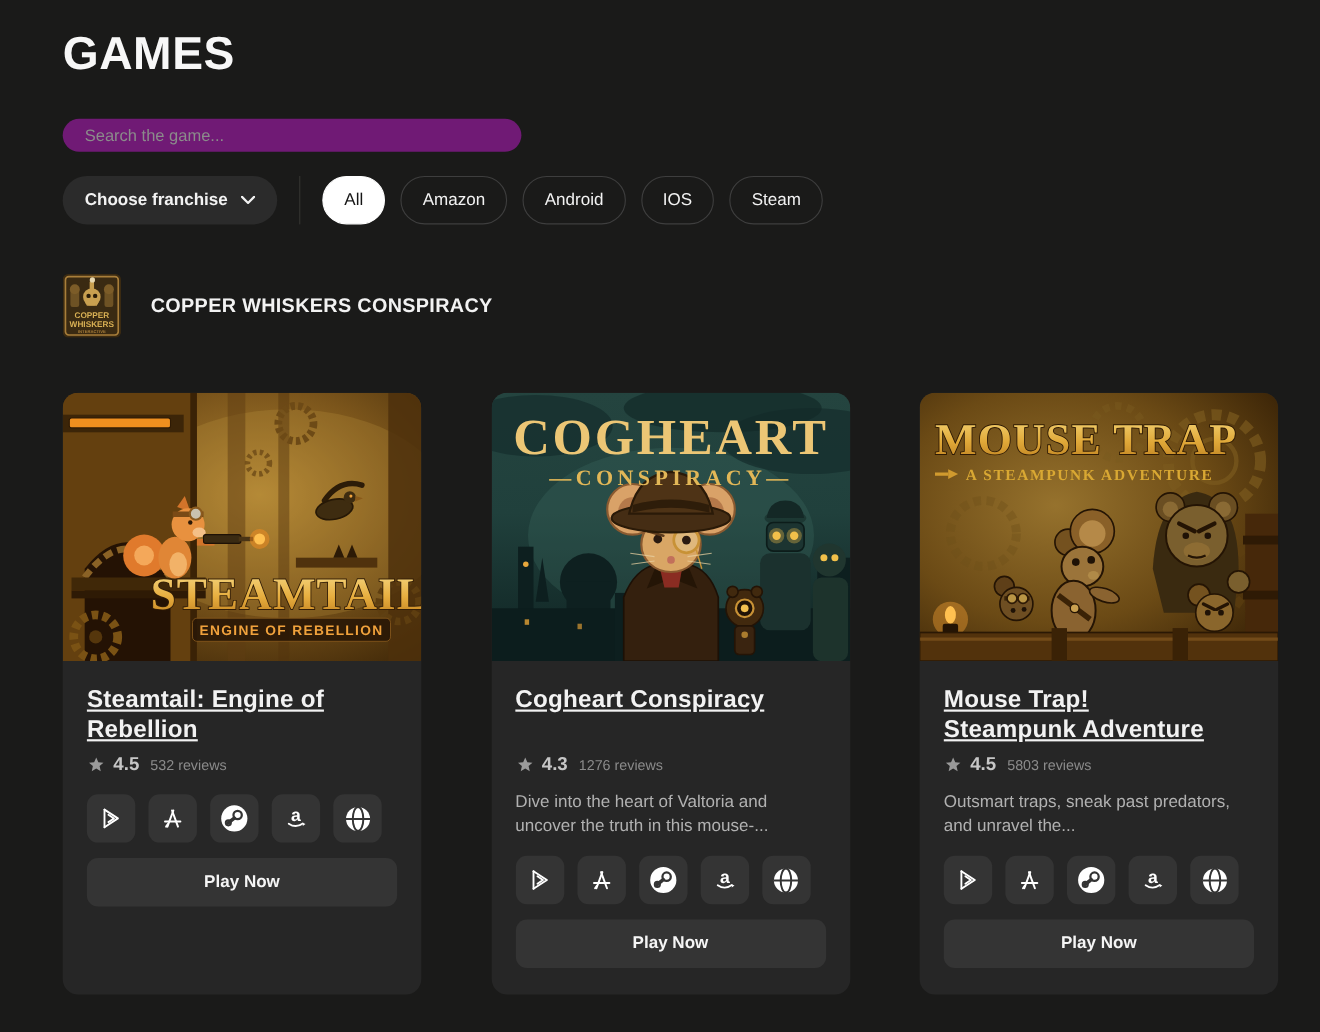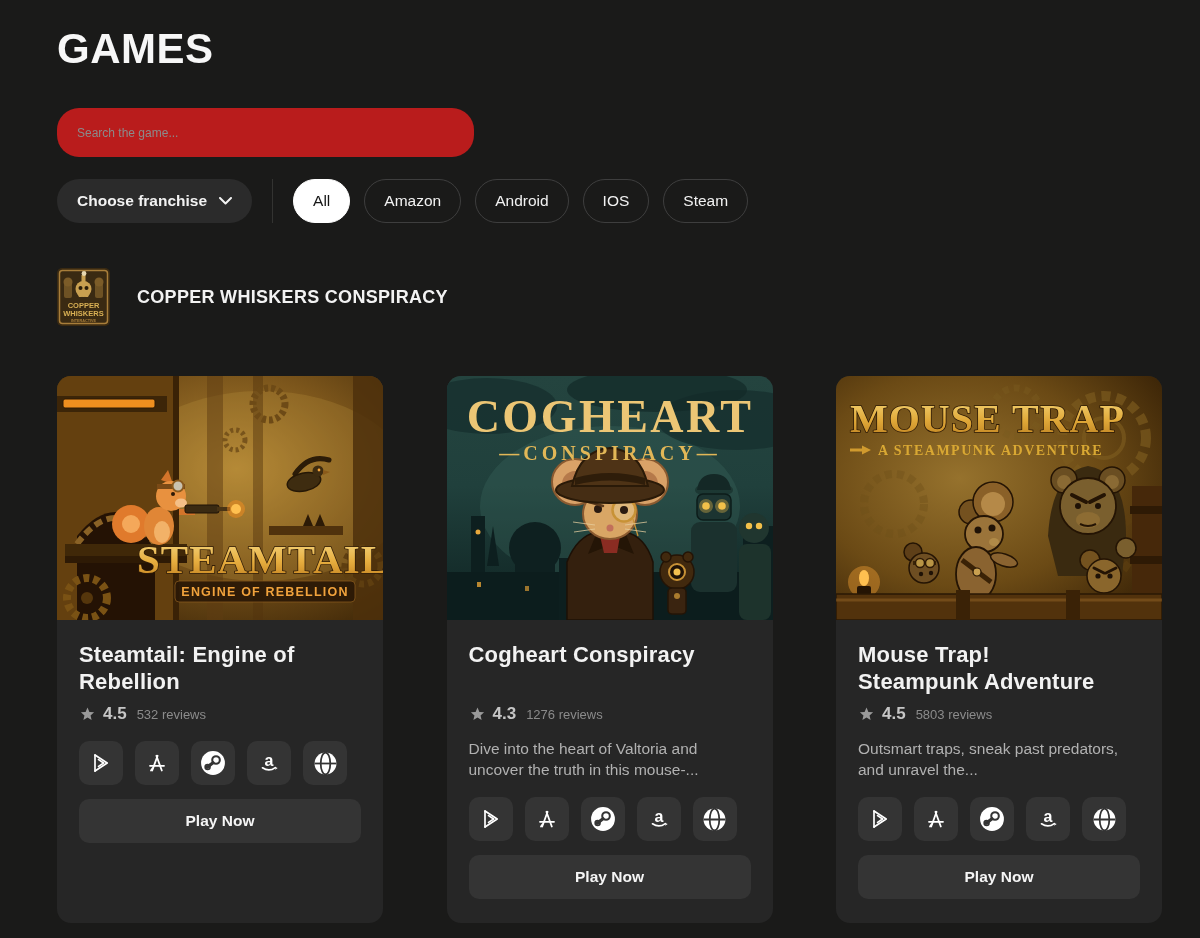--- a/index.html
+++ b/index.html
@@ -4,22 +4,22 @@
 <style>
   * { margin:0; padding:0; box-sizing:border-box; }
   html,body { width:1200px; height:938px; background:#1a1a19; overflow:hidden;
               font-family:"Liberation Sans", sans-serif; color:#f2f2f2; }
   .page { padding:22px 0 0 57px; width:1200px; }
 
   .page-title { font-size:42px; font-weight:800; letter-spacing:.5px; color:#f7f7f7; line-height:54px; }
 
   .search-wrap { margin-top:32px; }
   .search-input {
-    width:417px; height:49px; background:#b91c1c; border:none; border-radius:22px;
-    color:#e8e8e8; font-size:12px; padding:0 20px; outline:none;
+    width:417px; height:30px; background:#701a75; border:none; border-radius:22px;
+    color:#e8e8e8; font-size:15px; padding:0 20px; outline:none;
     font-family:"Liberation Sans", sans-serif;
   }
   .search-input::placeholder { color:#8b8b8b; }
 
   .filter-row { margin-top:22px; display:flex; align-items:center; }
   .franchise-btn {
     height:44px; padding:0 20px; border-radius:22px; background:#2b2b2b; border:none;
     color:#f2f2f2; font-size:15.5px; font-weight:600; display:flex; align-items:center; gap:12px;
     cursor:pointer; font-family:"Liberation Sans", sans-serif;
   }
@@ -34,21 +34,21 @@
 
   .publisher-row { margin-top:45px; display:flex; align-items:center; gap:27px; }
   .publisher-logo { width:53px; height:58px; border-radius:5px; overflow:hidden; flex:0 0 auto; }
   .publisher-name { font-size:18px; font-weight:700; letter-spacing:.3px; }
 
   .cards { margin-top:50px; width:1105px; display:flex; justify-content:space-between; }
   .card { width:326px; background:#262626; border-radius:14px; overflow:hidden; }
   .card-art { display:block; width:326px; height:244px; }
   .card-info { padding:21px 22px 24px 22px; }
   .card-title { font-size:22px; font-weight:700; line-height:27px; color:#f2f2f2;
-                min-height:54px; white-space:pre-line; letter-spacing:.2px; }
+                min-height:54px; white-space:pre-line; letter-spacing:.2px;text-decoration:underline; }
   .rating-row { margin-top:9px; display:flex; align-items:center; gap:7px; }
   .rating-value { font-size:17px; font-weight:700; color:#c6c6c6; }
   .rating-reviews { font-size:13px; color:#8b8b8b; margin-left:3px; }
   .card-desc { margin-top:14px; font-size:15.5px; line-height:21px; color:#b1b1b1; min-height:42px; }
   .platform-row { margin-top:17px; display:flex; gap:12px; }
   .platform-btn { width:44px; height:44px; border-radius:10px; background:#343434; border:none;
                   display:flex; align-items:center; justify-content:center; cursor:pointer; }
   .play-btn { margin-top:14px; width:100%; height:44px; border-radius:10px; background:#343434;
               border:none; color:#f5f5f5; font-size:15.5px; font-weight:600; cursor:pointer;
               font-family:"Liberation Sans", sans-serif; }

